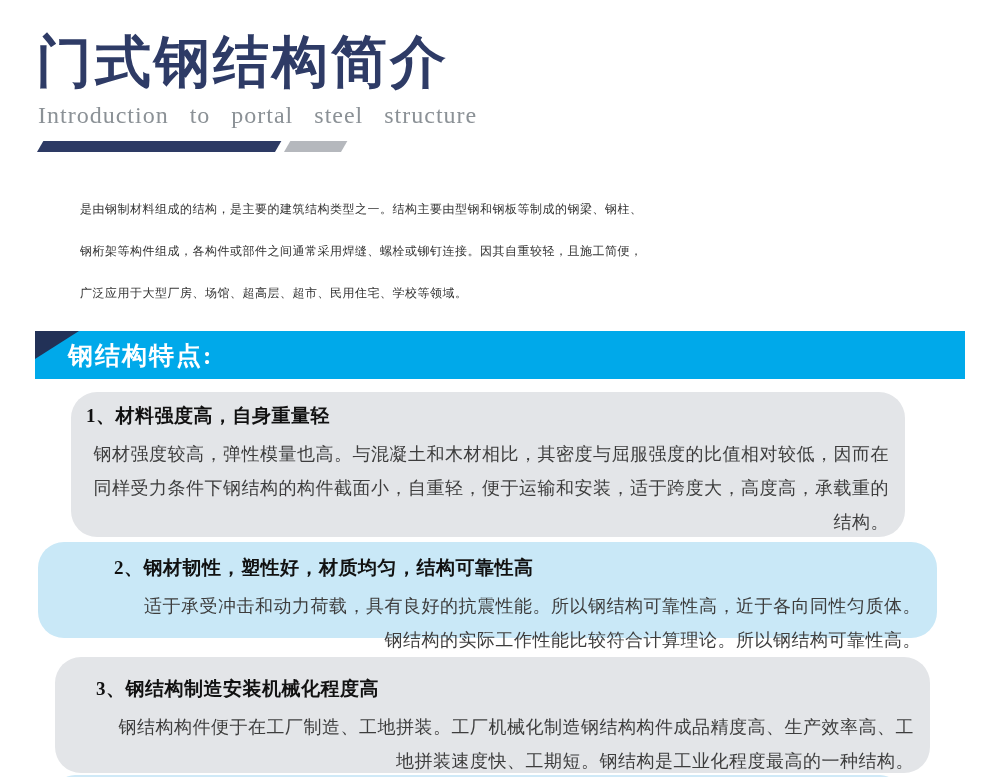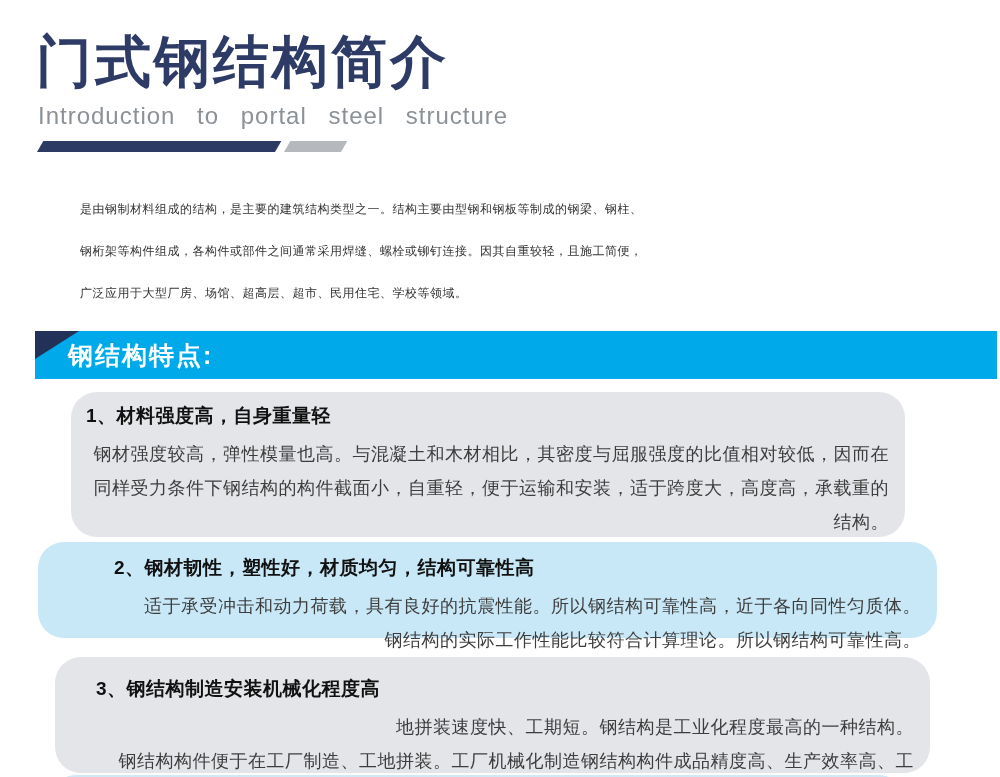--- a/index.html
+++ b/index.html
@@ -1,18 +1,18 @@
 <!DOCTYPE html>
 <html><head>
 <meta charset="utf-8">
 <style>
   html,body{margin:0;padding:0;background:#fff;}
   #page{
     position:relative;width:1000px;height:777px;overflow:hidden;background:#ffffff;
-    font-family:Liberation Sans, sans-serif;
+    font-family:Liberation Serif, serif;
   }
   
   .main-title{
     position:absolute;left:36px;top:30px;
     font-size:56px;font-weight:900;color:#2e3b66;
     letter-spacing:3px;line-height:1.15;white-space:nowrap;
   }
   .subtitle{
     position:absolute;left:38px;top:102px;
     font-size:24px;color:#8b9196;letter-spacing:1px;word-spacing:14px;
@@ -27,21 +27,20 @@
   .bar-gray{width:57px;height:11px;background:#b5b8bd;}
   
   .intro{
     position:absolute;left:80px;top:188px;width:900px;
     font-size:12px;color:#333333;line-height:42px;letter-spacing:0.5px;
   }
   
   .band{
     position:absolute;left:35px;top:331px;width:930px;height:48px;
     background:#00a9ea;
-    padding-left:32px;
   }
   .band-corner{
     position:absolute;left:0;top:0;width:0;height:0;
     border-top:28px solid #223157;border-right:44px solid transparent;
   }
   .band-heading{
     position:absolute;left:33px;top:0;height:48px;display:flex;align-items:center;
     font-size:25px;font-weight:bold;color:#ffffff;letter-spacing:2px;
   }
   
@@ -101,20 +100,20 @@
     <div class="feature-title">2、钢材韧性，塑性好，材质均匀，结构可靠性高</div>
     <div class="feature-body">
       <div>适于承受冲击和动力荷载，具有良好的抗震性能。所以钢结构可靠性高，近于各向同性匀质体。</div>
       <div>钢结构的实际工作性能比较符合计算理论。所以钢结构可靠性高。</div>
     </div>
   </div>
 
   <div id="feature-3" class="feature feature-gray">
     <div class="feature-title">3、钢结构制造安装机械化程度高</div>
     <div class="feature-body">
+      <div>钢结构构件便于在工厂制造、工地拼装。工厂机械化制造钢结构构件成品精度高、生产效率高、工</div>
       <div>地拼装速度快、工期短。钢结构是工业化程度最高的一种结构。</div>
-      <div>钢结构构件便于在工厂制造、工地拼装。工厂机械化制造钢结构构件成品精度高、生产效率高、工</div>
     </div>
   </div>
 
   <div class="feature-next-sliver"></div>
 
 </div>
 
 </body></html>

